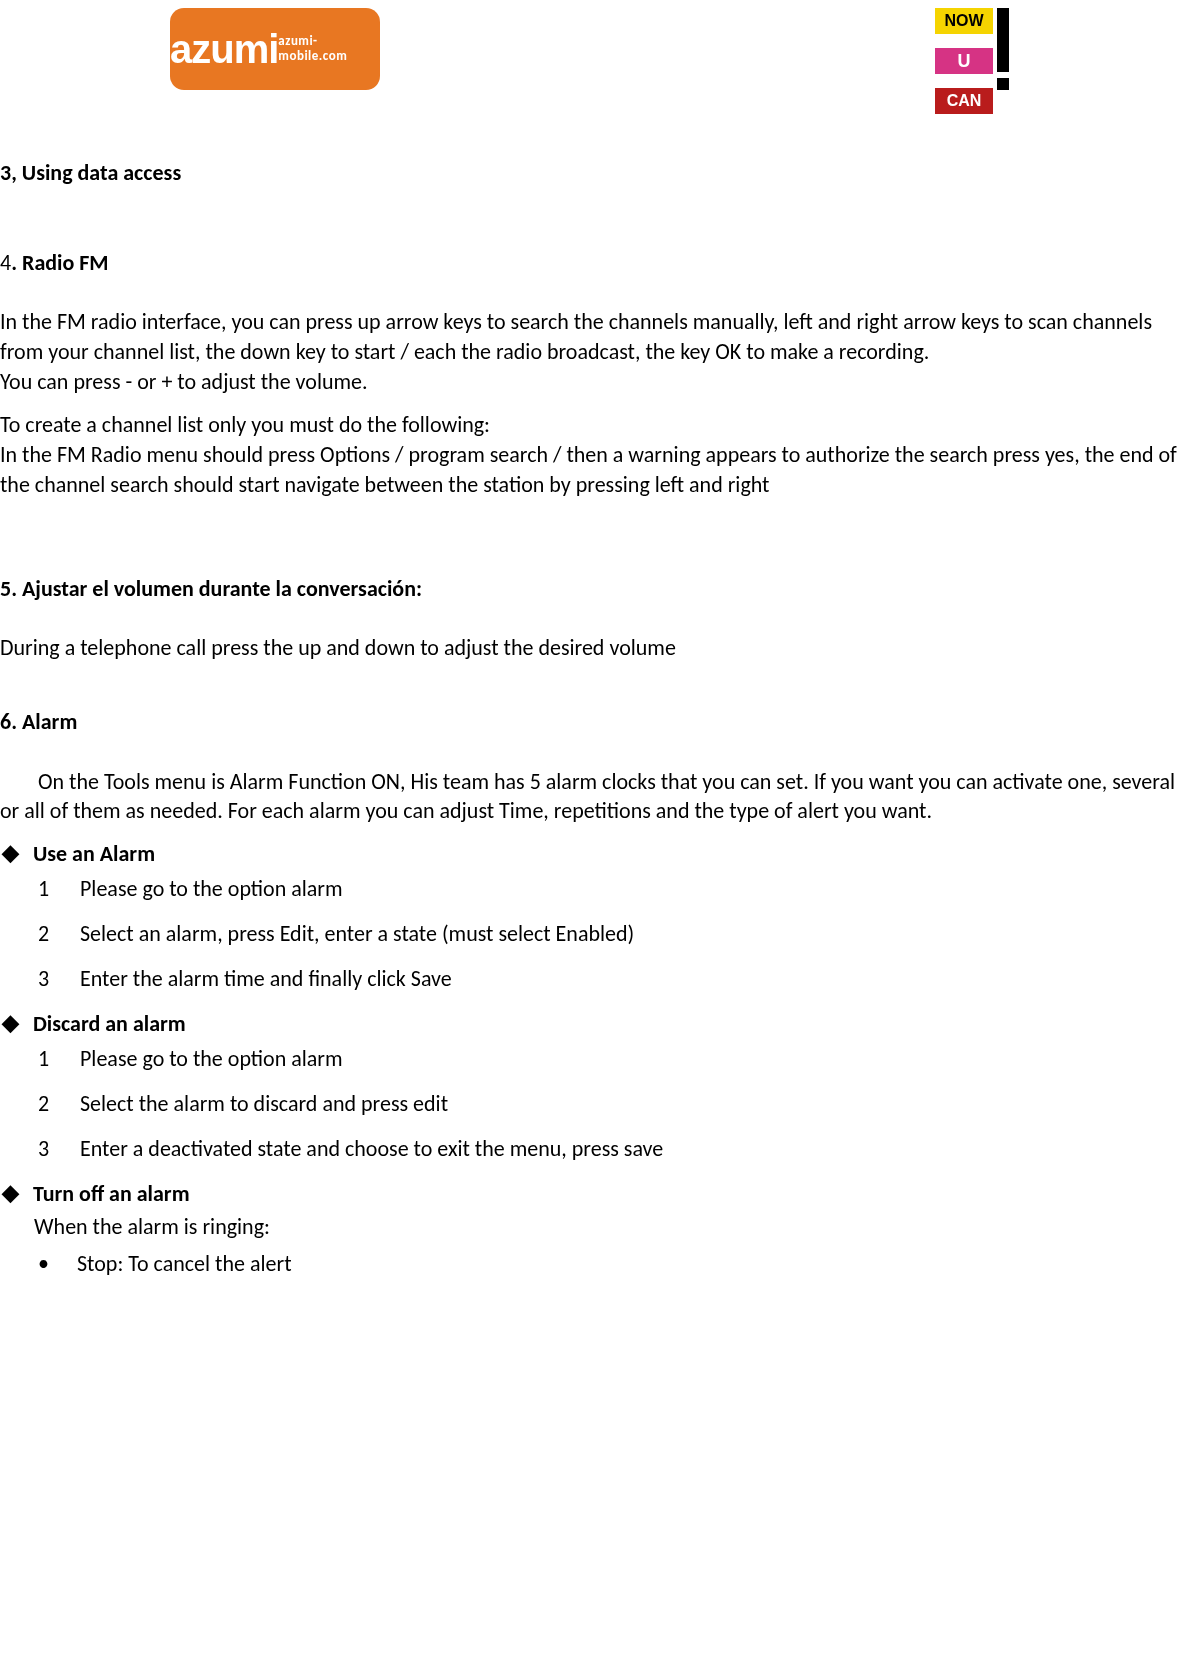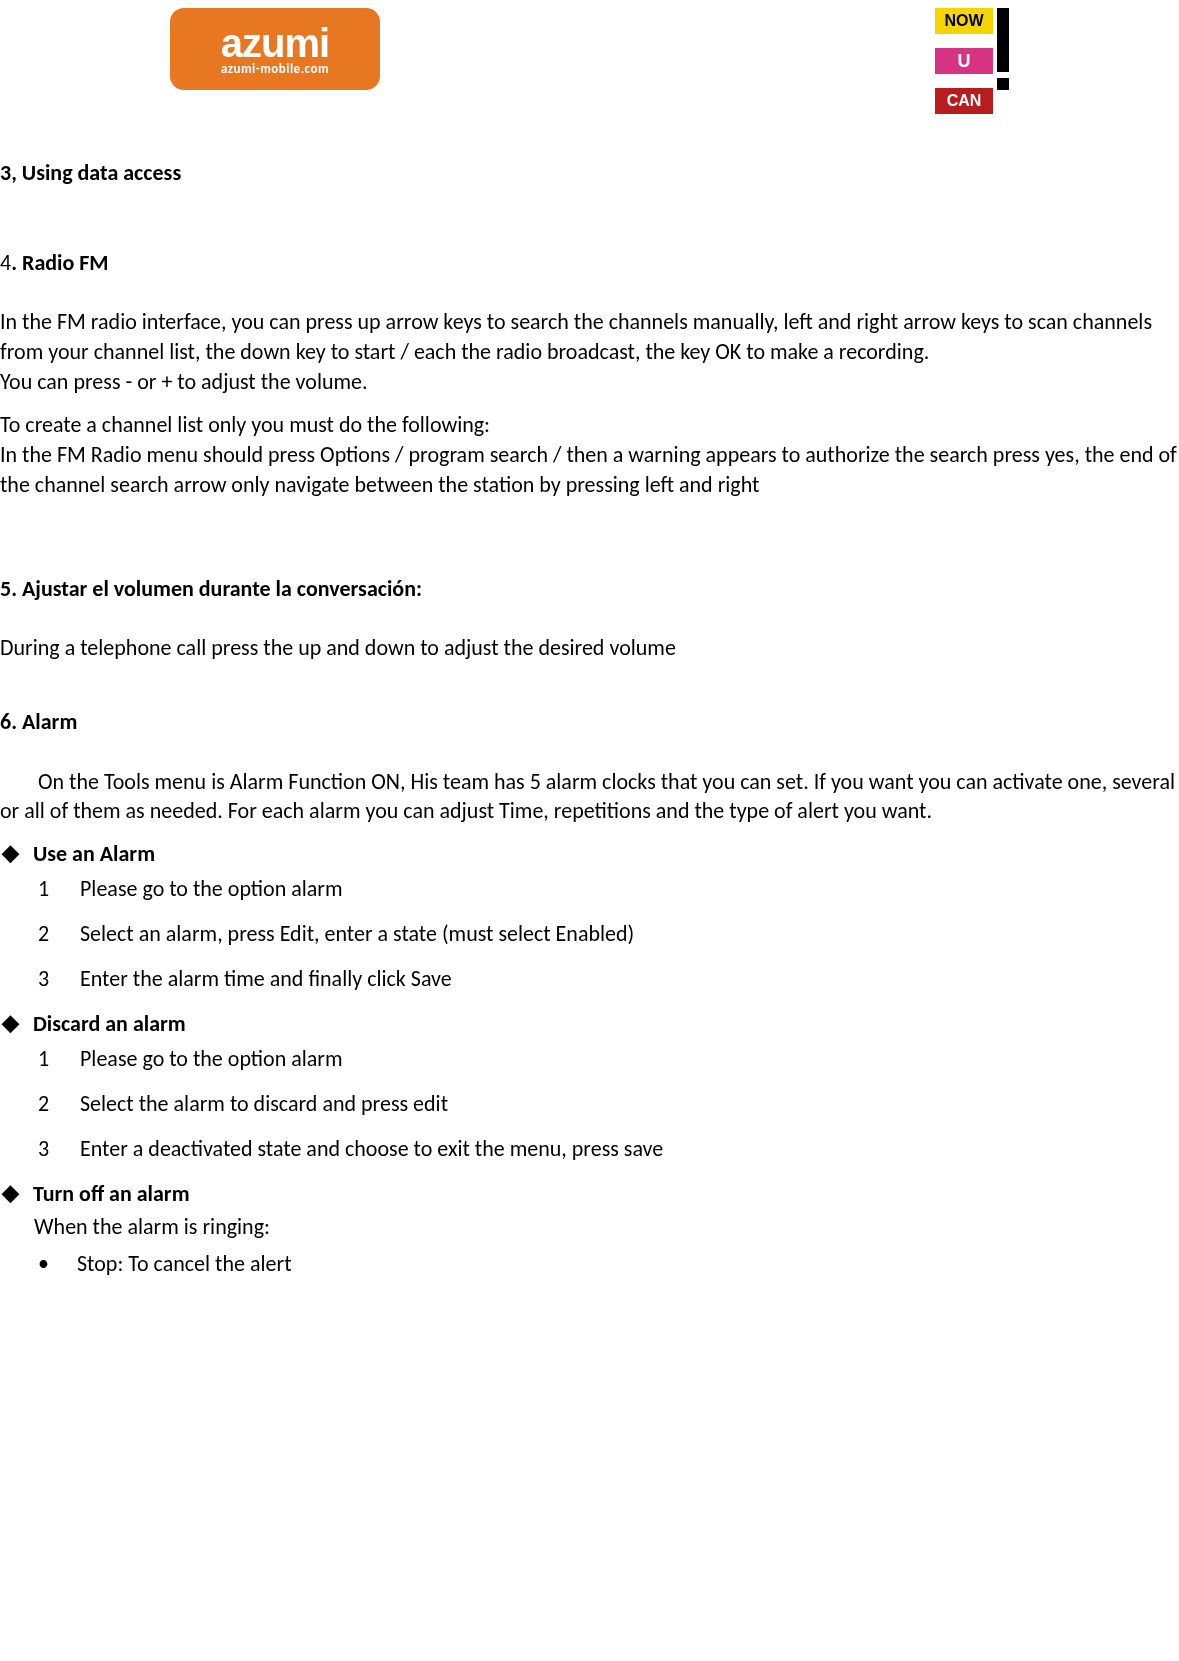--- a/index.html
+++ b/index.html
@@ -17,21 +17,20 @@
     align-items: flex-start;
     padding: 8px 170px 0 170px;
     height: 100px;
   }
   .azumi-logo {
     background: #e87722;
     border-radius: 14px;
     width: 210px;
     height: 82px;
     display: flex;
-    flex-direction: column;
     justify-content: center;
     align-items: center;
     color: #fff;
   }
   .azumi-top {
     font-weight: 800;
     font-size: 40px;
     letter-spacing: -1px;
     line-height: 1;
     font-family: Arial, sans-serif;
@@ -131,21 +130,21 @@
 
   <div class="gap-med"></div>
   <p class="para">
     <span>4</span><span class="bold">. Radio FM</span>
   </p>
   <div class="gap-med"></div>
   <p class="para">In the FM radio interface, you can press up arrow keys to search the channels manually, left and right arrow keys to scan channels from your channel list, the down key to start / each the radio broadcast, the key OK to make a recording.</p>
   <p class="para">You can press - or + to adjust the volume.</p>
   <div class="gap-sm"></div>
   <p class="para">To create a channel list only you must do the following:</p>
-  <p class="para">In the FM Radio menu should press Options / program search / then a warning appears to authorize the search press yes, the end of the channel search arrow only navigate between the station by pressing left and right</p>
+  <p class="para">In the FM Radio menu should press Options / program search / then a warning appears to authorize the search press yes, the end of the channel search should start navigate between the station by pressing left and right</p>
 
   <div class="gap-big"></div>
   <div class="gap-med"></div>
   <p class="para bold">5. Ajustar el volumen durante la conversación:</p>
   <div class="gap-med"></div>
   <p class="para">During a telephone call press the up and down to adjust the desired volume</p>
 
   <div class="gap-big"></div>
   <p class="para bold">6. Alarm</p>
   <div class="gap-med"></div>

